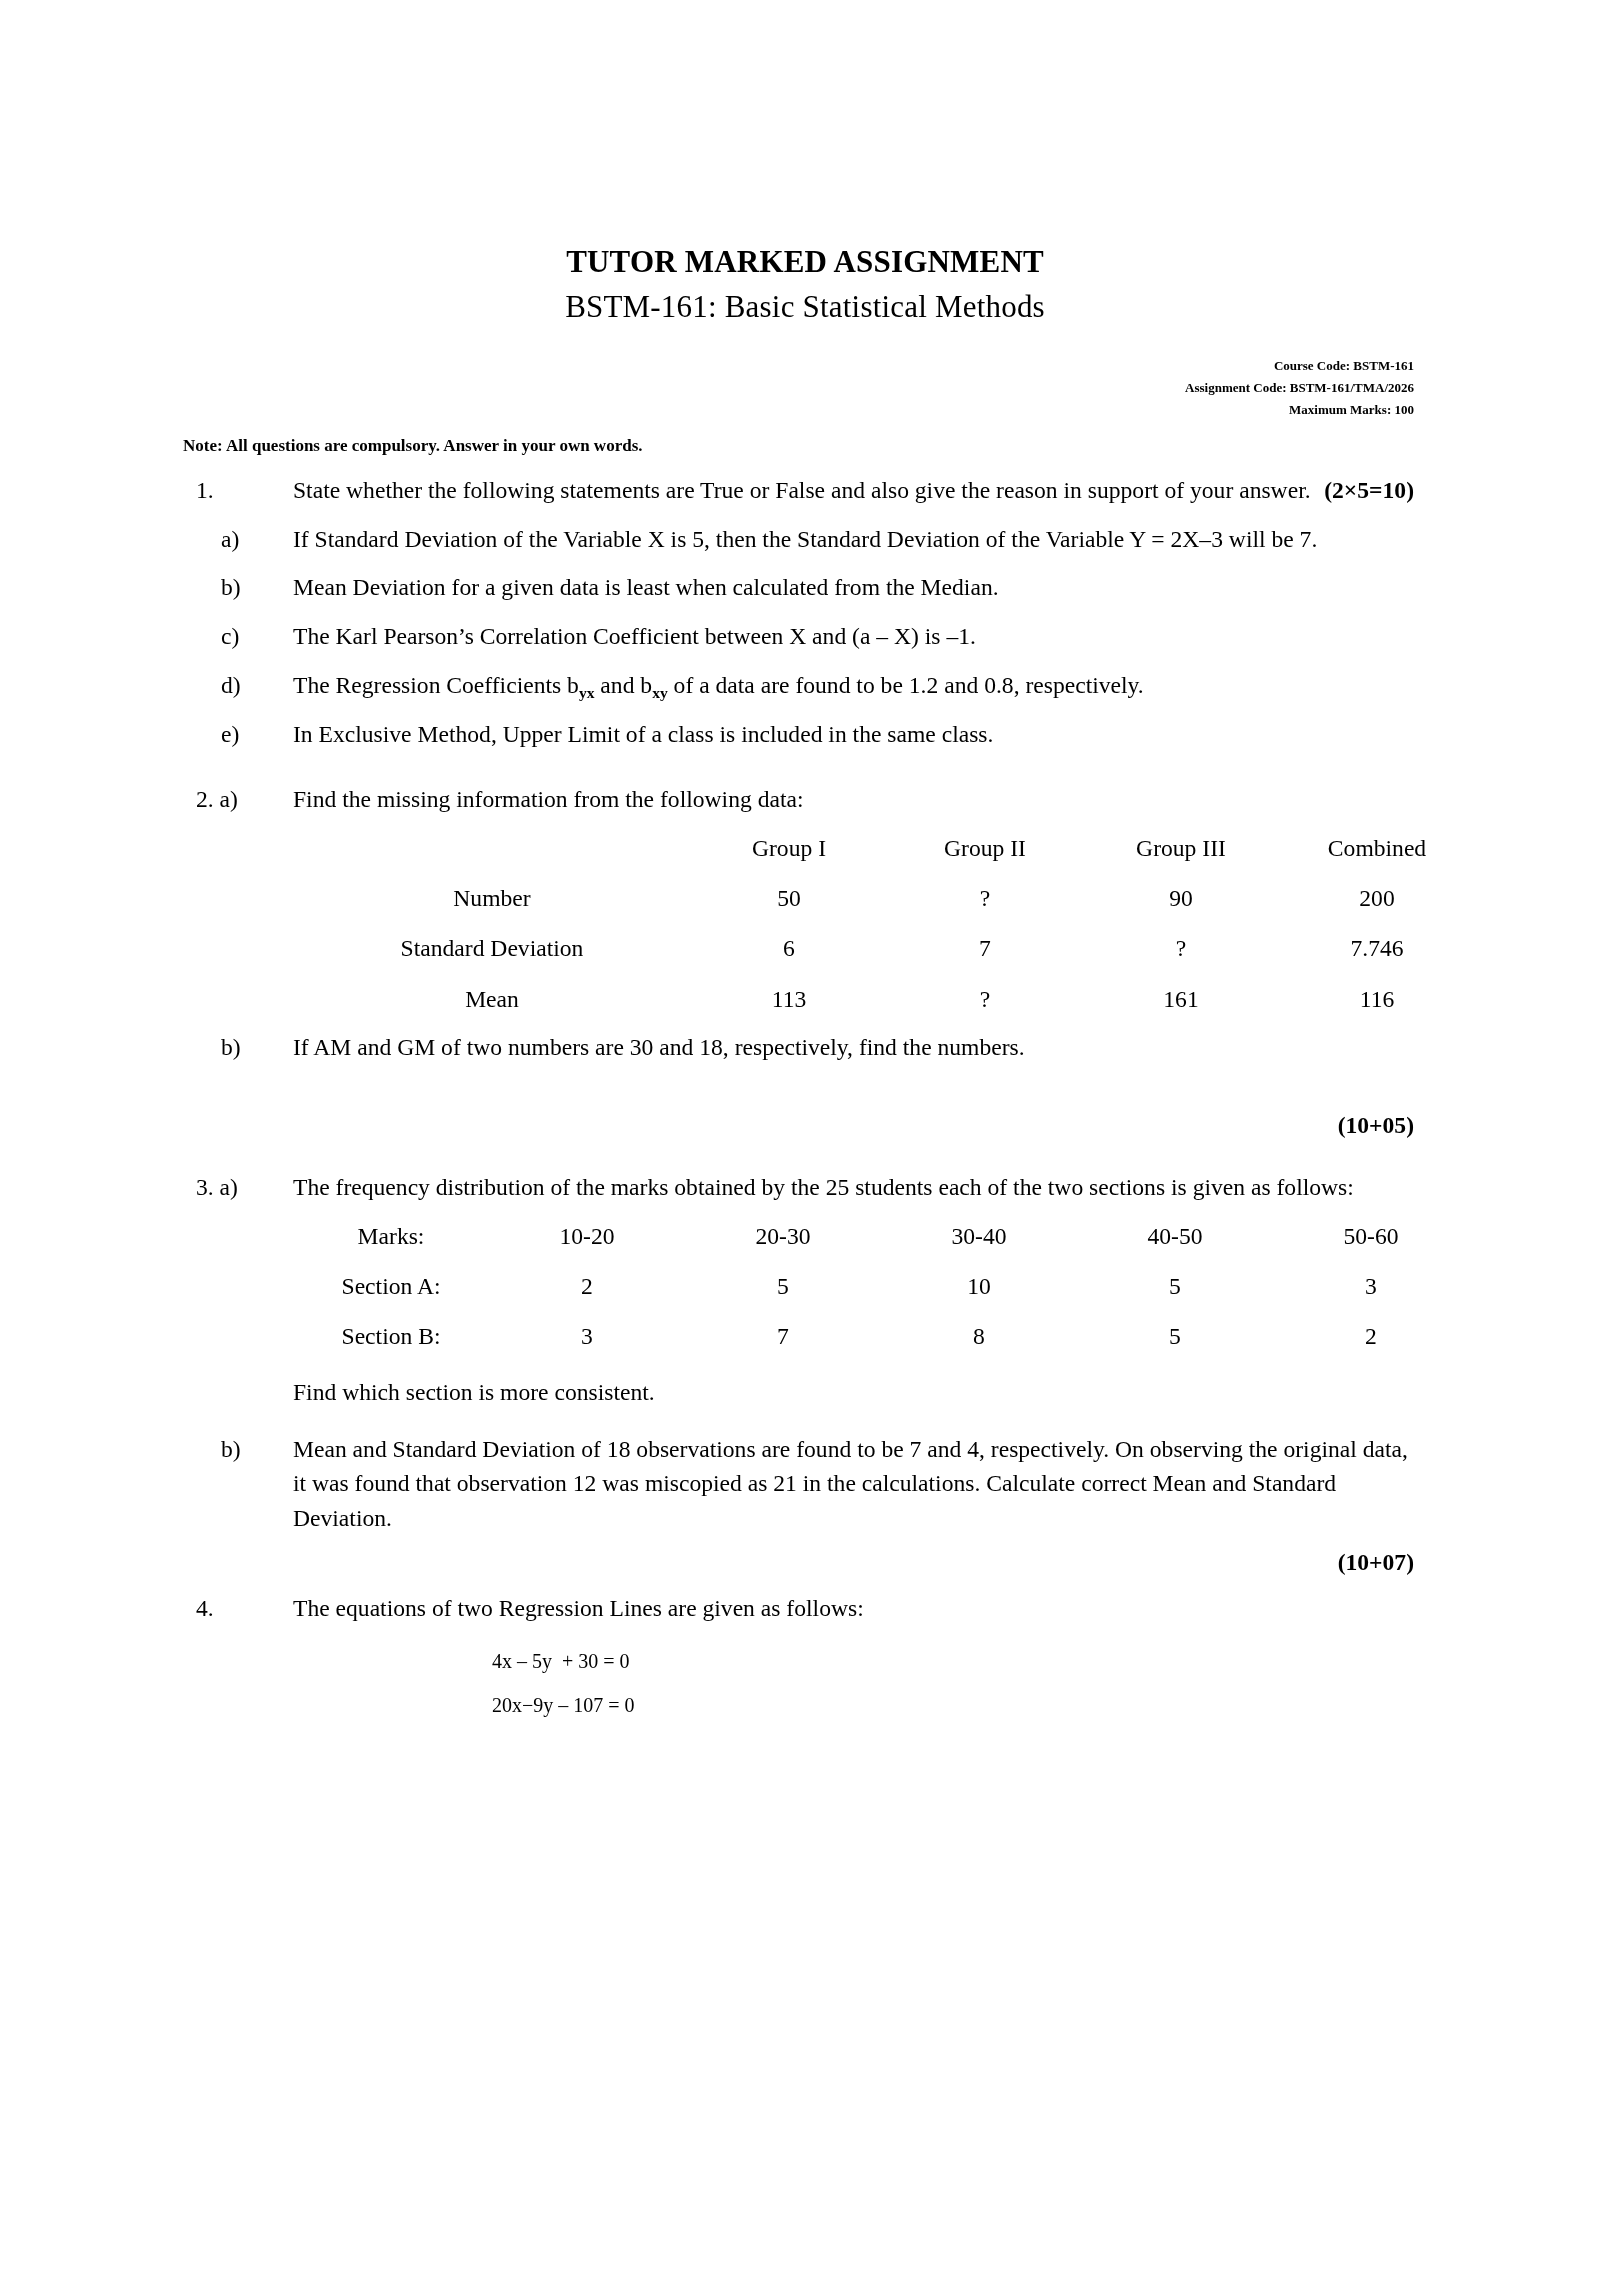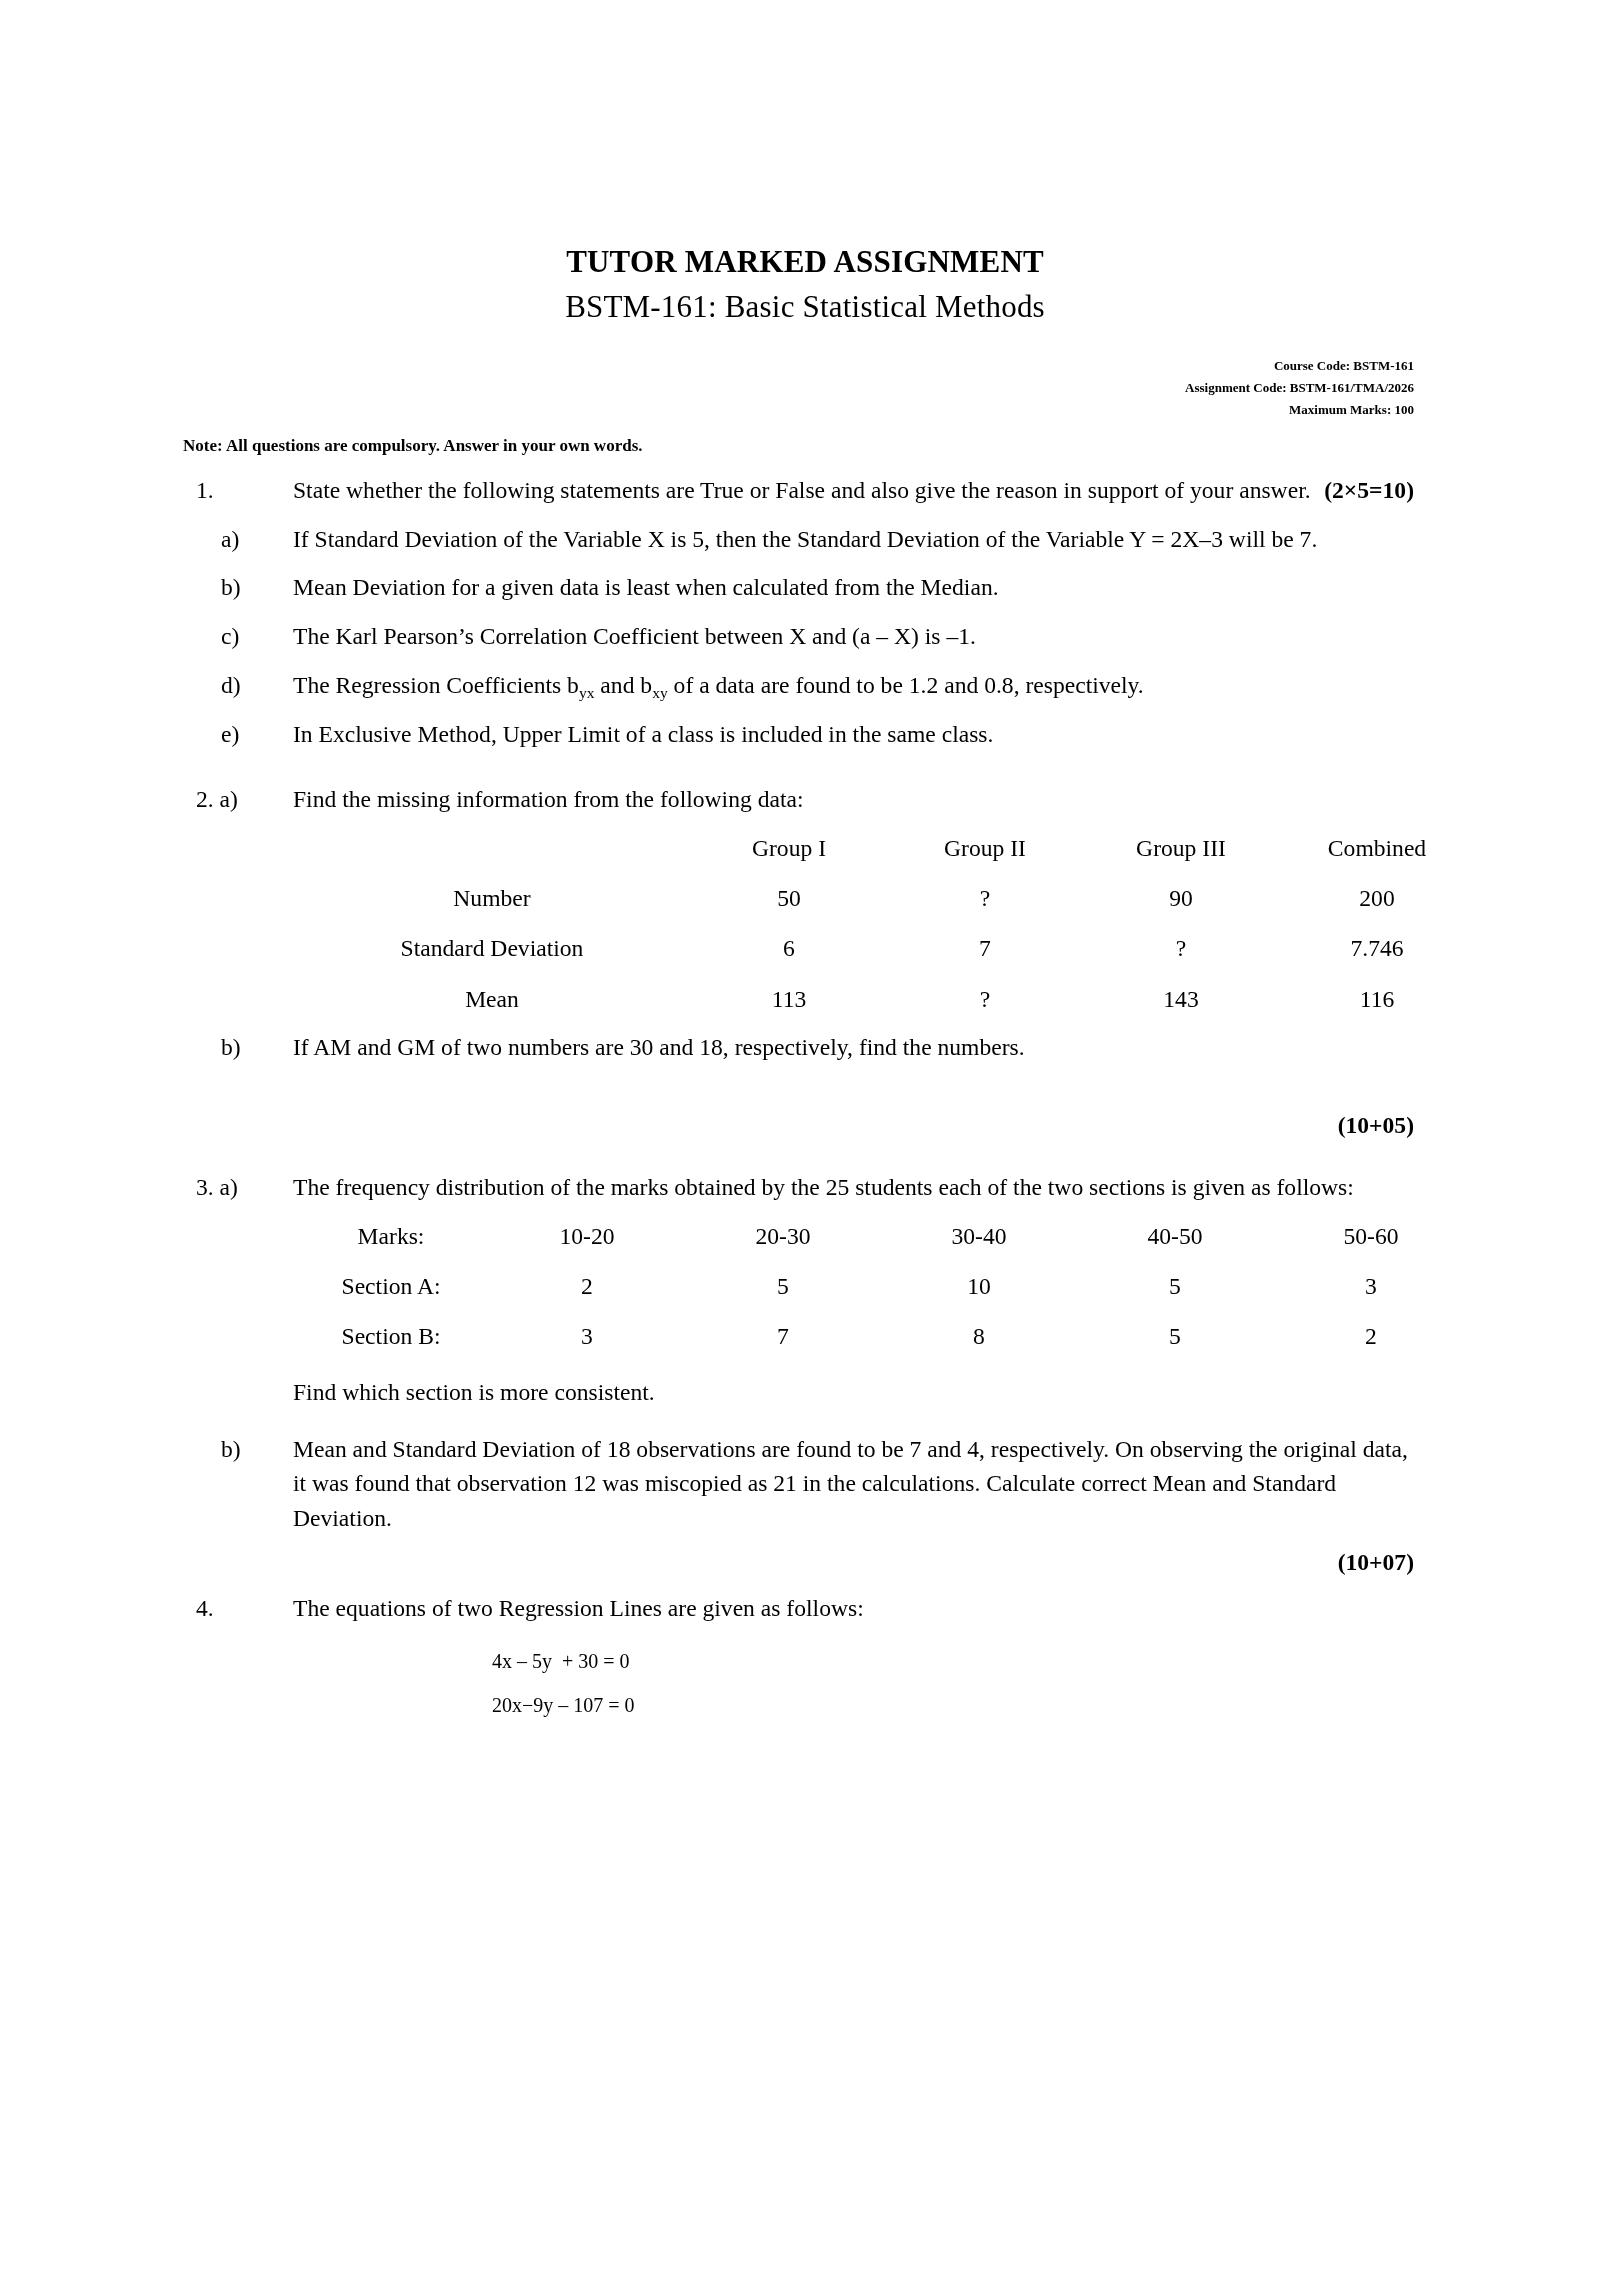--- a/index.html
+++ b/index.html
@@ -133,20 +133,21 @@
   }
   .equation { margin: 0; white-space: pre; }
   .eq-gap { height: 14.4px; }
 
   sub {
     font-size: 0.66em;
     line-height: 0;
     vertical-align: baseline;
     position: relative;
     bottom: -0.30em;
+    font-weight: bold;
   }
 </style>
 </head>
 <body>
 
 <div class="page">
   <div class="content">
 
     <div class="doc-title">TUTOR MARKED ASSIGNMENT</div>
     <div class="doc-subtitle">BSTM-161: Basic Statistical Methods</div>
@@ -242,21 +243,21 @@
               <td>Standard Deviation</td>
               <td>6</td>
               <td>7</td>
               <td>?</td>
               <td>7.746</td>
             </tr>
             <tr class="last">
               <td>Mean</td>
               <td>113</td>
               <td>?</td>
-              <td>143</td>
+              <td>161</td>
               <td>116</td>
             </tr>
           </tbody>
         </table>
       </div>
     </div>
 
     <div class="spacer-s"></div>
 
     <div class="q">

